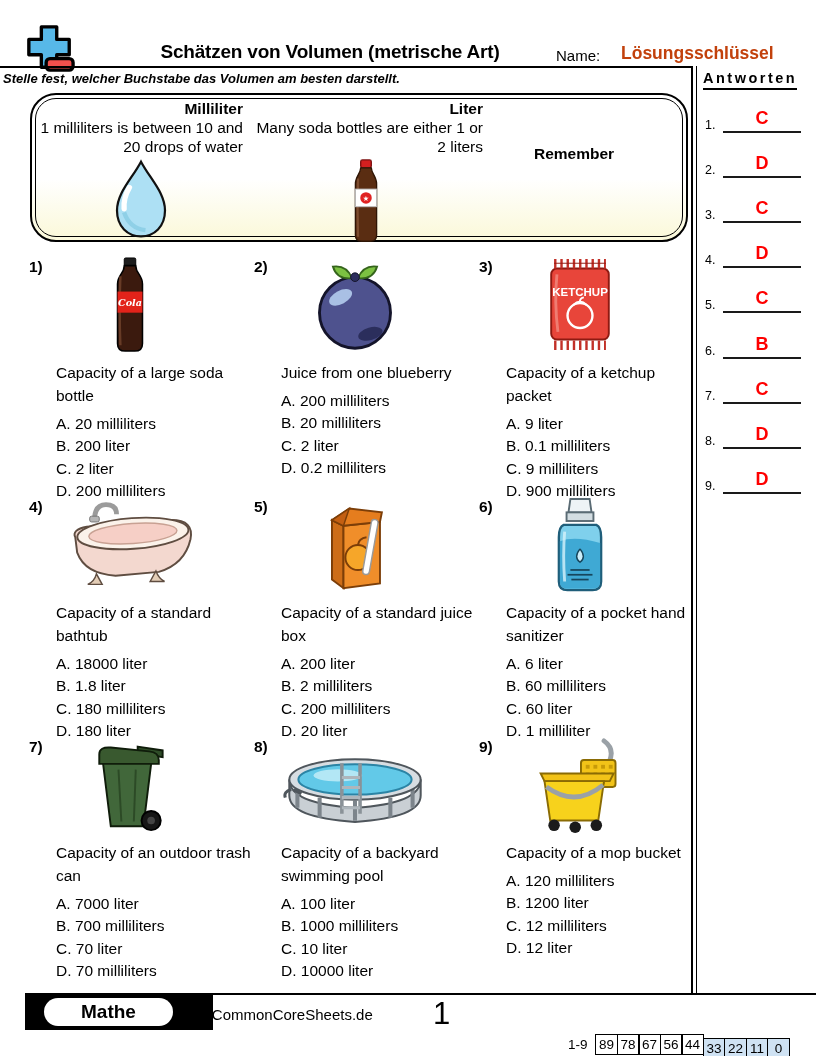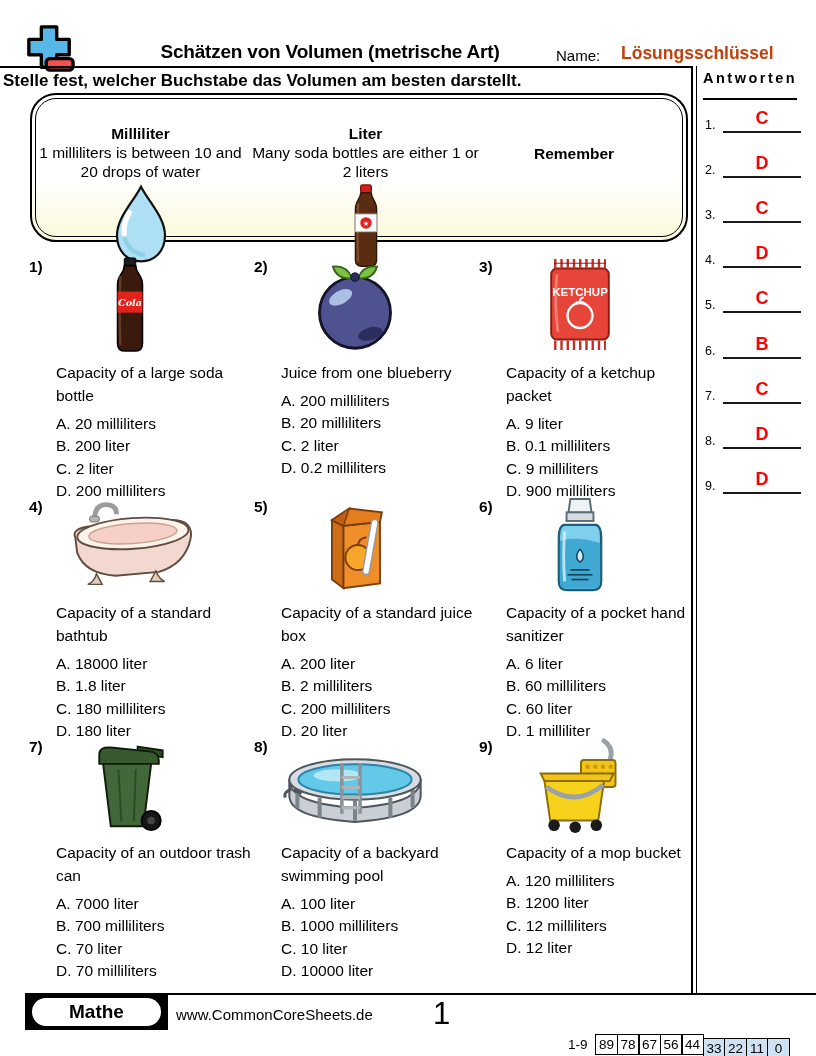--- a/index.html
+++ b/index.html
@@ -6,29 +6,29 @@
   body{width:816px;height:1056px;background:#fff;color:#000;
        font-family:"Liberation Sans",sans-serif;position:relative;overflow:hidden;}
 
   
   .logo{position:absolute;left:20px;top:24px;}
   .page-title{position:absolute;left:90px;top:41px;width:480px;text-align:center;
               font-size:19px;font-weight:bold;letter-spacing:-.2px;}
   .name-label{position:absolute;left:556px;top:47px;font-size:15px;}
   .answer-key{position:absolute;left:621px;top:43px;font-size:17.5px;font-weight:bold;color:#c2410c;}
   .header-rule{position:absolute;left:0;top:66px;width:691px;height:2px;background:#000;}
-  .instruction{position:absolute;left:3px;top:71px;font-size:17px;font-weight:bold;}
+  .instruction{position:absolute;left:3px;top:71px;font-size:13px;font-weight:bold;font-style:italic;}
 
   
   .info-box{position:absolute;left:30px;top:93px;width:654px;height:145px;
             border:2px solid #000;border-radius:26px;
             background:linear-gradient(#ffffff 58%,#fbf9dc 96%);}
   .info-box::before{content:"";position:absolute;inset:3px;border:1.5px solid #000;
             border-radius:21px;pointer-events:none;}
-  .ib-col{position:absolute;top:5px;text-align:center;margin-top:25px;}
+  .ib-col{position:absolute;top:5px;text-align:right;}
   .ib-col1{left:6px;width:205px;}
   .ib-col2{left:216px;width:235px;}
   .ib-title{font-size:15.5px;font-weight:bold;}
   .ib-text{font-size:15.5px;line-height:1.25;}
   .ib-media{display:flex;justify-content:center;margin-top:2px;}
   .ib-remember{position:absolute;right:12px;top:50px;width:200px;text-align:center;}
 
   
   #questions-grid{position:absolute;left:28px;top:256px;width:663px;display:grid;
                   grid-template-columns:225px 225px 213px;grid-auto-rows:240px;}
@@ -38,31 +38,31 @@
            align-items:flex-end;justify-content:center;}
   .q-media svg{max-height:96px;max-width:160px;}
   .q-text{margin:9px 0 0 28px;width:198px;font-size:15.5px;line-height:1.48;}
   .q-options{margin:7px 0 0 28px;font-size:15.5px;}
   .q-option{margin-top:5.5px;line-height:17px;}
 
   
   .answers-divider{position:absolute;left:691px;top:66px;height:927px;width:3px;
                    border-left:2px solid #000;border-right:1.5px solid #000;}
   .answers-header{position:absolute;left:703px;top:70px;font-size:14.5px;font-weight:bold;
-                  letter-spacing:2.5px;border-bottom:2px solid #000;padding-bottom:12px;}
+                  letter-spacing:2.5px;border-bottom:2px solid #000;padding-bottom:2px;}
   #answers-list{position:absolute;left:705px;top:88px;width:96px;}
   .answer-item{height:45.1px;display:flex;align-items:flex-end;}
   .a-num{font-size:12.5px;width:18px;padding-bottom:1px;}
   .a-blank{flex:1;border-bottom:2px solid #1a1a1a;text-align:center;height:23px;}
   .a-letter{color:#fe0000;font-weight:bold;font-size:18px;line-height:21px;}
 
   
   .footer-rule{position:absolute;left:25px;top:993px;width:791px;height:2px;background:#000;}
-  .footer-brand{position:absolute;left:25px;top:993px;width:143px;height:37px;background:#000;
-                display:flex;align-items:center;justify-content:center;}
+  .footer-brand{position:absolute;left:25px;top:993px;width:169px;height:37px;background:#000;
+                display:flex;align-items:center;justify-content:flex-start;padding-left:19px;}
   .brand-pill{background:#fff;border-radius:15px;width:129px;height:28px;display:flex;
               align-items:center;justify-content:center;font-weight:bold;font-size:19px;}
   .footer-site{position:absolute;left:176px;top:1006px;font-size:15px;}
   .footer-page{position:absolute;left:433px;top:996px;font-size:31px;}
   .score-strip{position:absolute;top:1029px;right:26px;display:flex;align-items:center;}
   .score-label{font-size:13.5px;margin-right:9px;}
   .score-cell{width:21px;height:19px;border:1.5px solid #000;margin-left:-1.5px;display:flex;
               align-items:center;justify-content:center;font-size:13.5px;}
   .score-cell.hl{background:#cfe2f3;margin-top:9px;}
   .defs-svg{position:absolute;width:0;height:0;}

